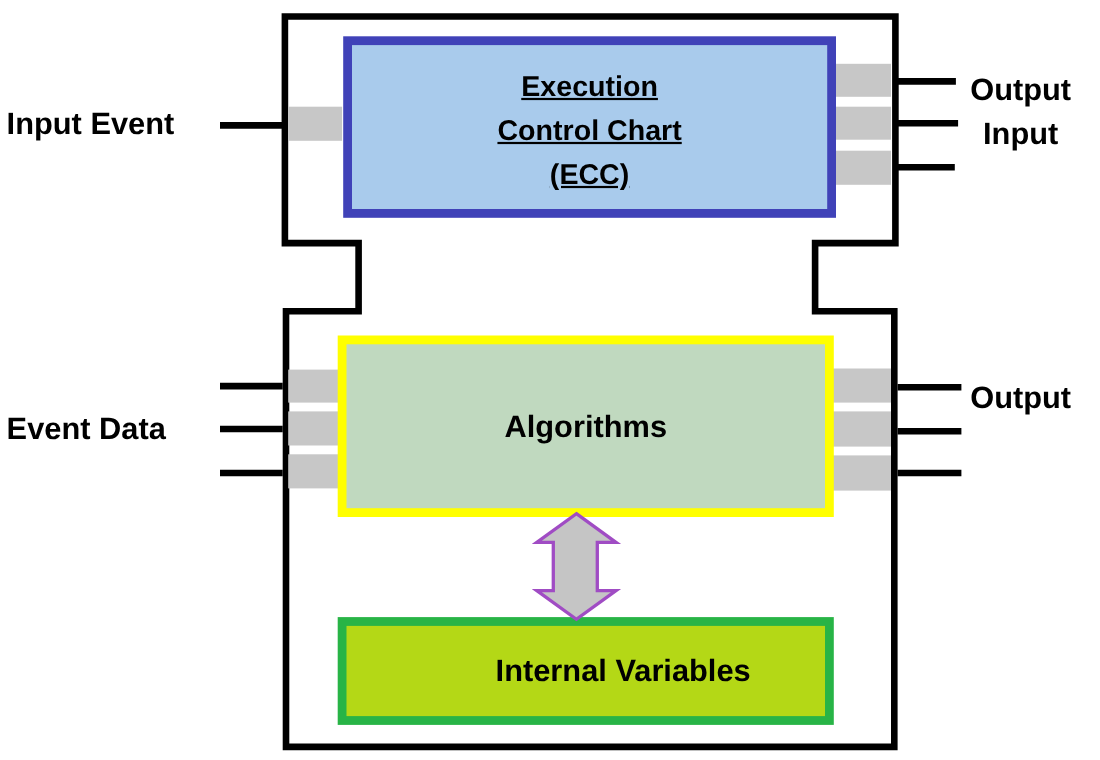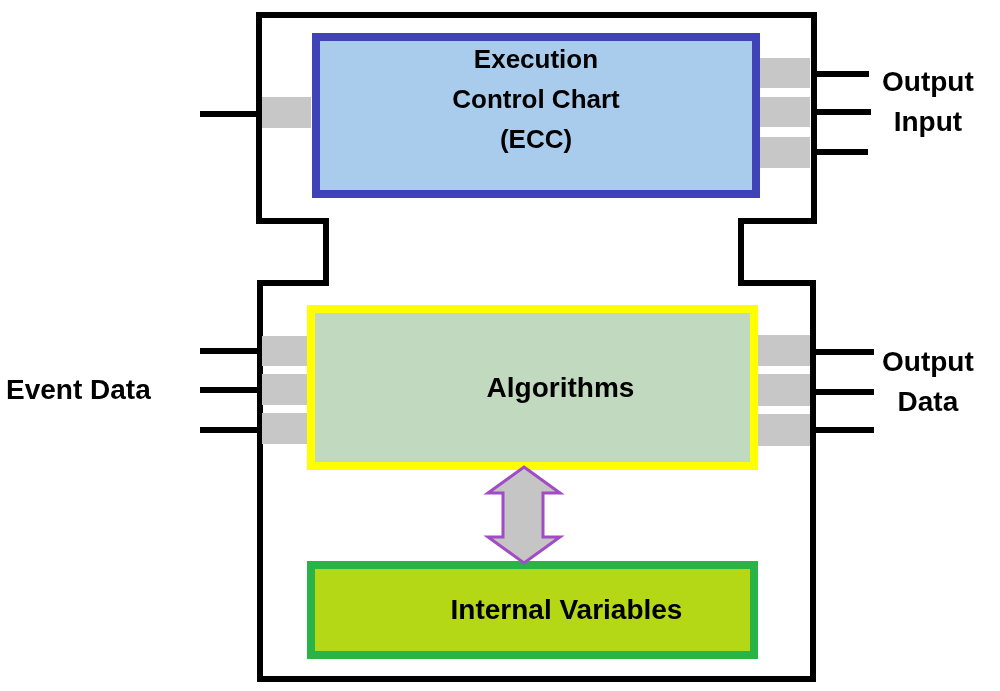--- a/index.html
+++ b/index.html
@@ -13,21 +13,21 @@
     overflow:hidden;
   }
   .stage svg{position:absolute;left:0;top:0;}
   .lbl{position:absolute;font-size:28px;line-height:40px;white-space:nowrap;}
   .lbl-stack{position:absolute;font-size:28px;line-height:40px;text-align:center;}
   .box-label{
     position:absolute;display:flex;align-items:center;justify-content:center;
     text-align:center;
   }
   .ecc-label{font-size:26px;line-height:40px;white-space:pre-line;}
-  .algo-label{font-size:28px;padding-left:28px;}
+  .algo-label{font-size:28px;}
   .iv-label{font-size:28px;}
 </style>
 </head>
 <body>
 
 <div class="stage">
 
   <svg width="1000" height="691" viewBox="0 0 1000 691">
 
     <path d="M 259 15 L 814 15 L 814 221 L 741 221 L 741 283 L 813 283 L 813 679 L 260 679 L 260 283 L 326 283 L 326 221 L 259 221 Z" fill="#ffffff" stroke="#000000" stroke-width="6" stroke-linejoin="miter"></path>
@@ -56,34 +56,34 @@
 
     <rect x="316" y="37" width="440" height="157" fill="#a9cbec" stroke="#4042b8" stroke-width="8"></rect>
 
     <rect x="311" y="309" width="443" height="157" fill="#c0d9bf" stroke="#ffff00" stroke-width="8"></rect>
 
     <rect x="311" y="565" width="443" height="90" fill="#b4d816" stroke="#28b446" stroke-width="8"></rect>
 
     <polygon points="524,467 560,493 543,493 543,537 560,537 524,563 488,537 503,537 503,493 488,493" fill="#c5c5c5" stroke="#a04cc4" stroke-width="3" stroke-linejoin="miter"></polygon>
   </svg>
 
+  <div class="lbl" style="left:6px;top:93px;">Input Event</div>
 
   <div class="lbl-stack" style="left:882px;top:62px;">
     <div>Output</div>
     <div>Input</div>
   </div>
 
   <div class="lbl" style="left:6px;top:370px;">Event Data</div>
 
   <div class="lbl-stack" style="left:882px;top:342px;">
     <div>Output</div>
-    <div>Data</div>
   </div>
 
-  <div class="box-label ecc-label" style="left:312px;top:16px;width:448px;height:165px;">Execution
+  <div class="box-label ecc-label" style="left:312px;top:35px;width:448px;height:165px;text-decoration:underline;">Execution
 Control Chart
 (ECC)</div>
 
   <div class="box-label algo-label" style="left:307px;top:305px;width:451px;height:165px;">Algorithms</div>
 
   <div class="box-label iv-label" style="left:307px;top:561px;width:519px;height:98px;">Internal Variables</div>
 
 </div>
 
 </body></html>

